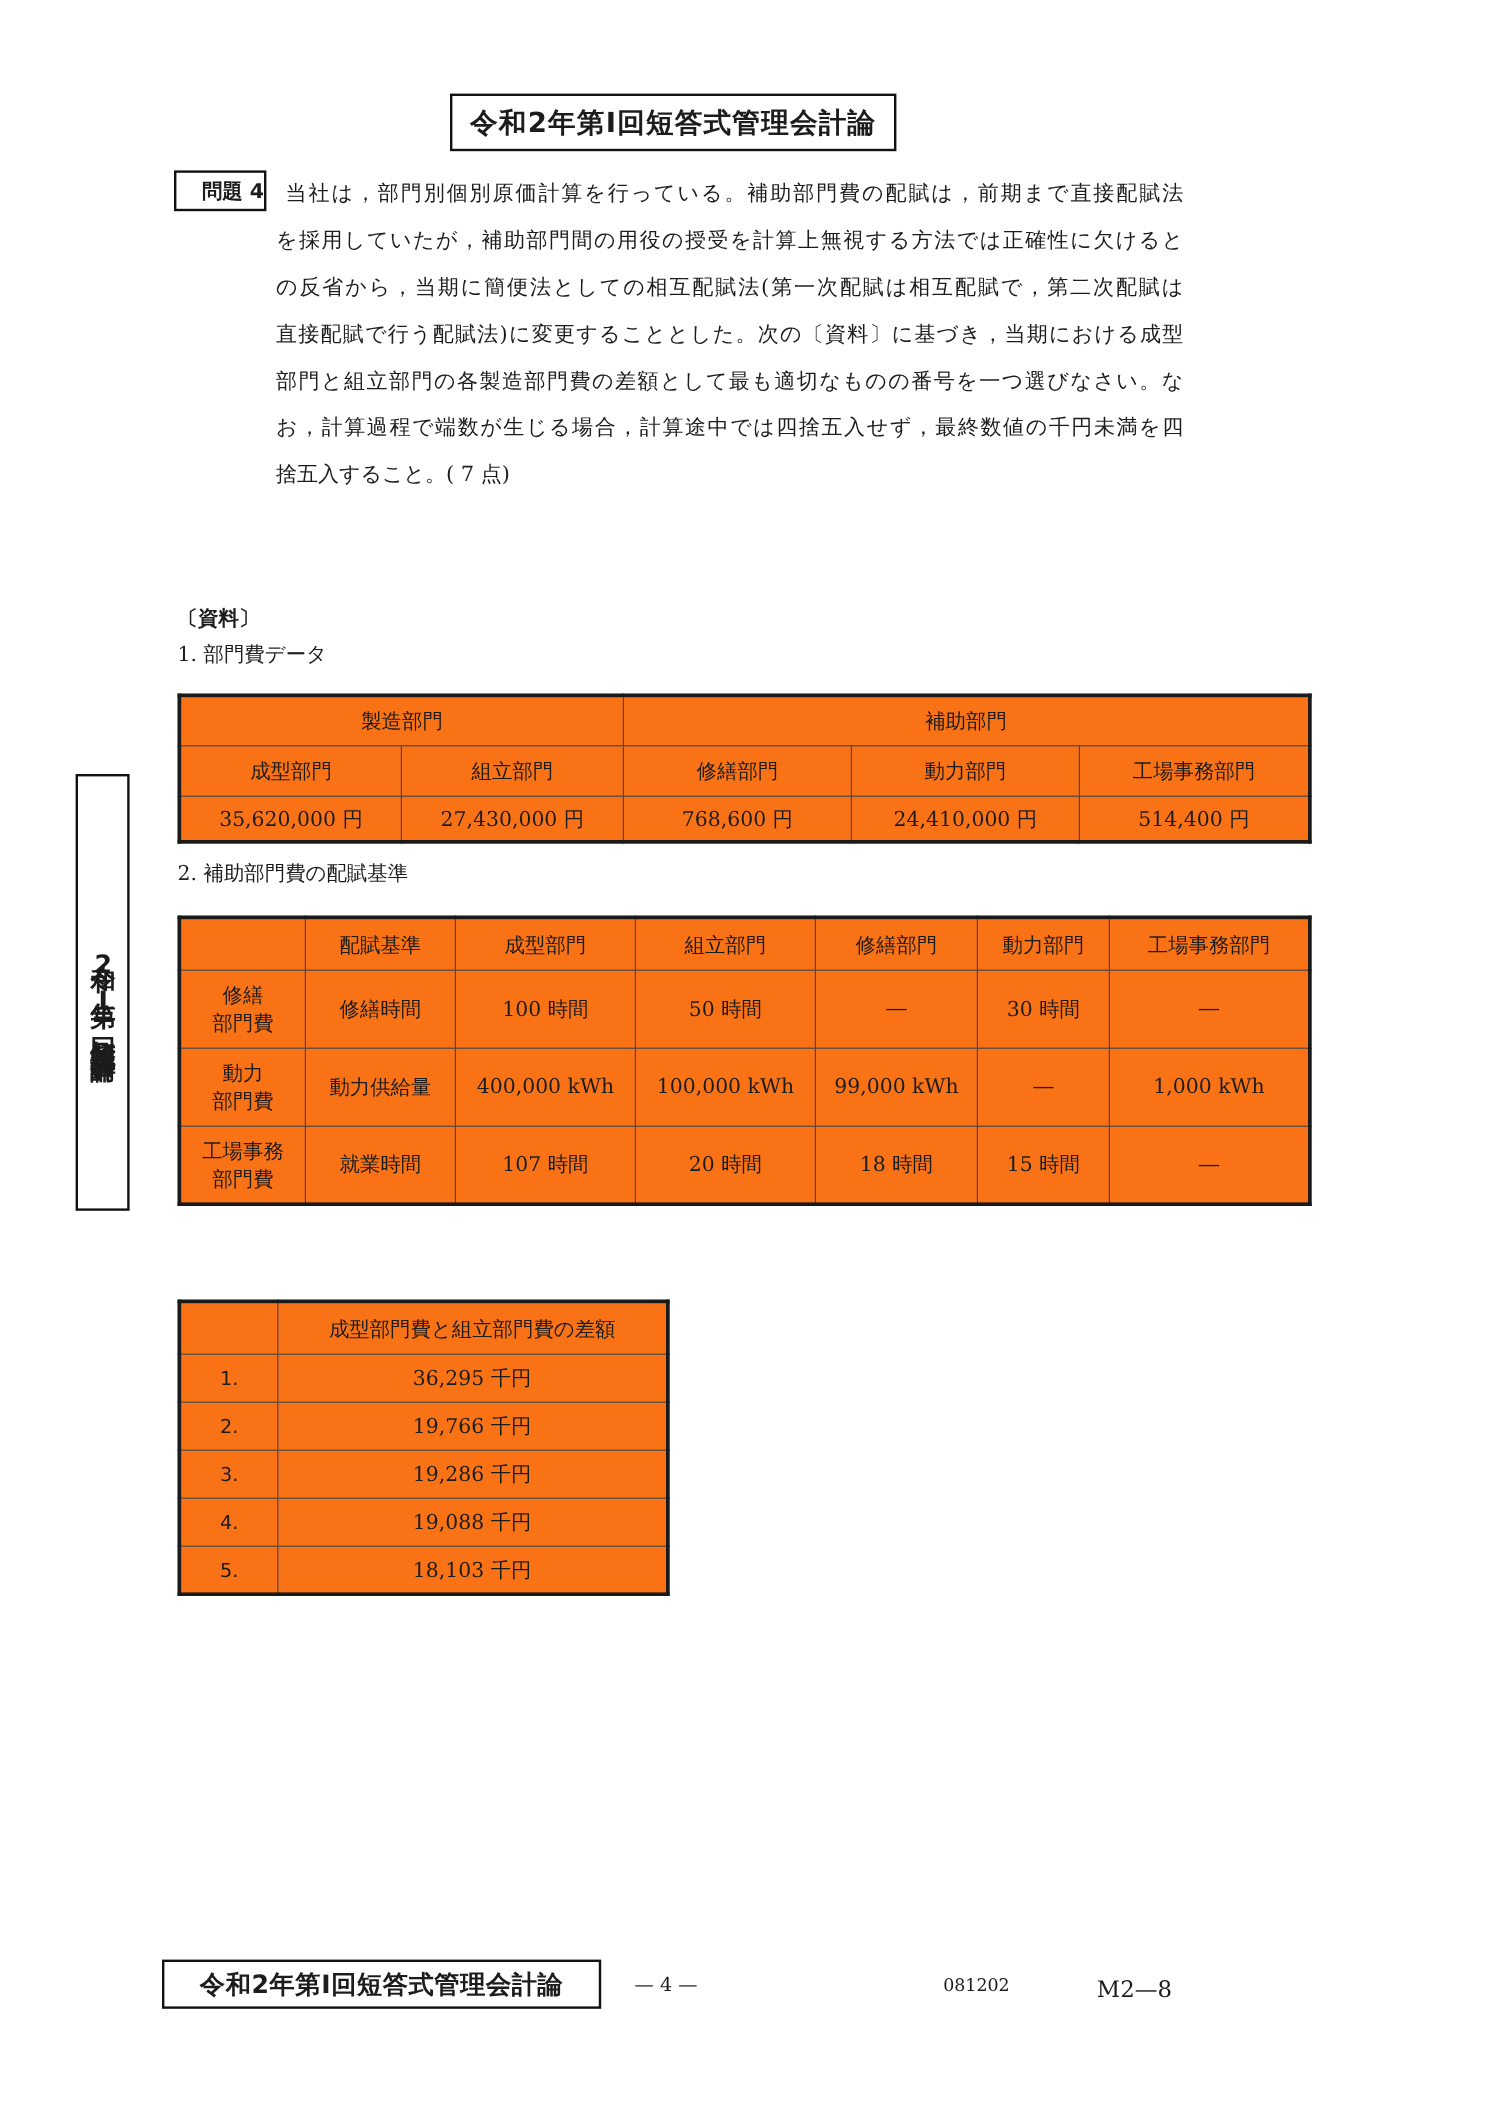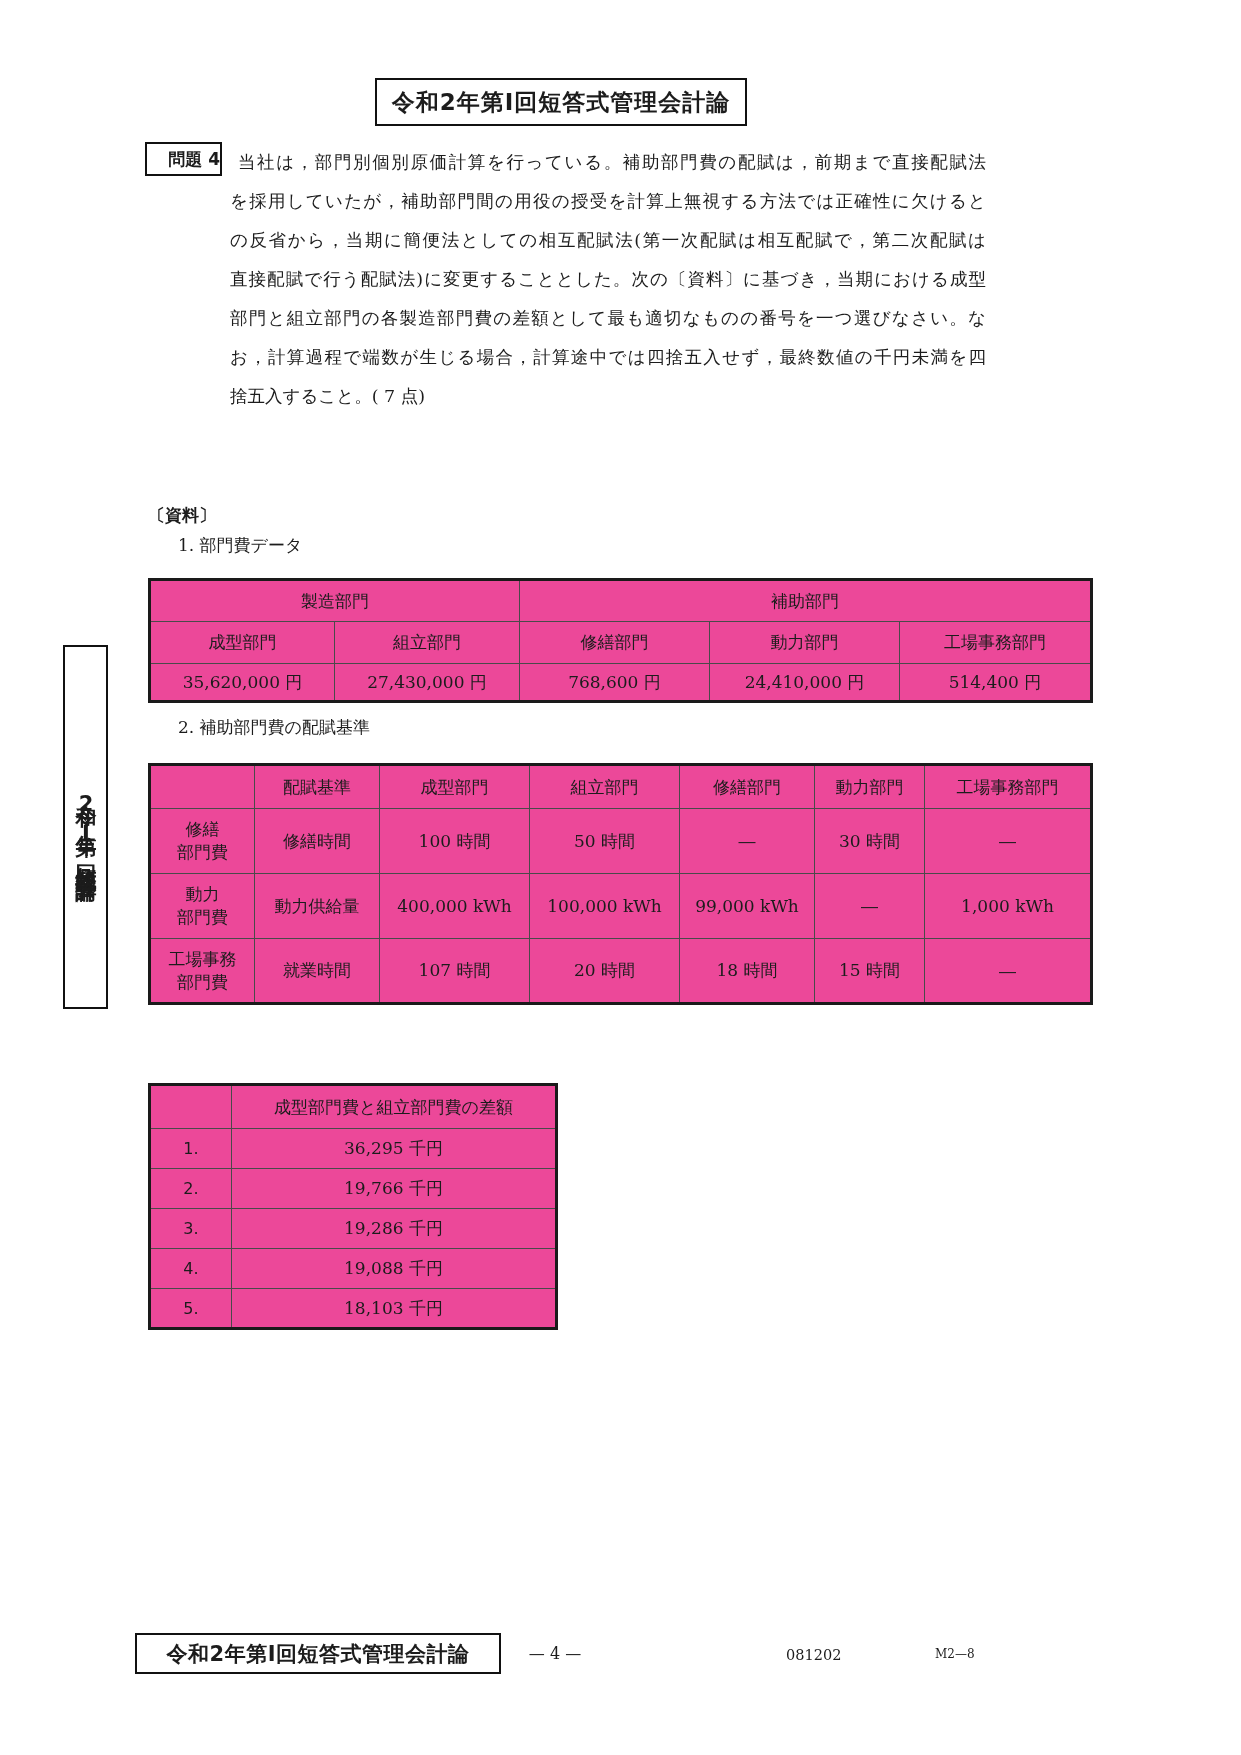--- a/index.html
+++ b/index.html
@@ -30,26 +30,26 @@
     font-size:17.5px;
   }
   .pline { height:39px; line-height:39px; white-space:nowrap; }
   .pline.j { text-align:justify; text-align-last:justify; white-space:normal; height:39px; overflow:hidden; }
   .pline.first { text-indent:8px; }
 
   
   .shiryo-heading {
     position:absolute; left:148px; top:492px; font-size:17px; font-weight:600;margin-top:12px;
   }
-  .sec-title { position:absolute; left:148px; font-size:17px;margin-left:30px; }
+  .sec-title { position:absolute; left:148px; font-size:17px; }
   .sec1 { top:534px; }
   .sec2 { top:716px; }
 
   
-  table { border-collapse:collapse; table-layout:fixed; background:#ec4899; }
+  table { border-collapse:collapse; table-layout:fixed; background:#f97316; }
   .dtable { border:3px solid #1a1a1a; }
   .dtable th, .dtable td {
     border:1px solid #4a4a4a; text-align:center; vertical-align:middle;
     font-size:17px; font-weight:normal; white-space:pre-line; padding:0 4px;
   }
 
   .table1 { position:absolute; left:148px; top:578px; width:942px; }
   .table1 .grow td { height:42px; }
   .table1 .hrow th { height:42px; }
   .table1 .vrow td { height:38px; }
@@ -74,21 +74,21 @@
   }
 
   
   .footer-box {
     position:absolute; left:135px; top:1633px; width:366px; height:41px;
     border:2.5px solid #111; display:flex; align-items:center; justify-content:center;
     font-size:21px; font-weight:bold; letter-spacing:0.5px;
   }
   .footer-page { position:absolute; left:505px; top:1644px; width:100px; text-align:center; font-size:16px; }
   .footer-code1 { position:absolute; left:786px; top:1647px; font-size:14.5px; }
-  .footer-code2 { position:absolute; left:914px; top:1647px; font-size:12px;margin-left:21px; }
+  .footer-code2 { position:absolute; left:914px; top:1647px; font-size:19px; }
 </style>
 </head>
 <body>
 
 <div class="page">
 
   <div class="header-box gothic">
     <span>令和2年第Ⅰ回短答式管理会計論</span>
   </div>
 

